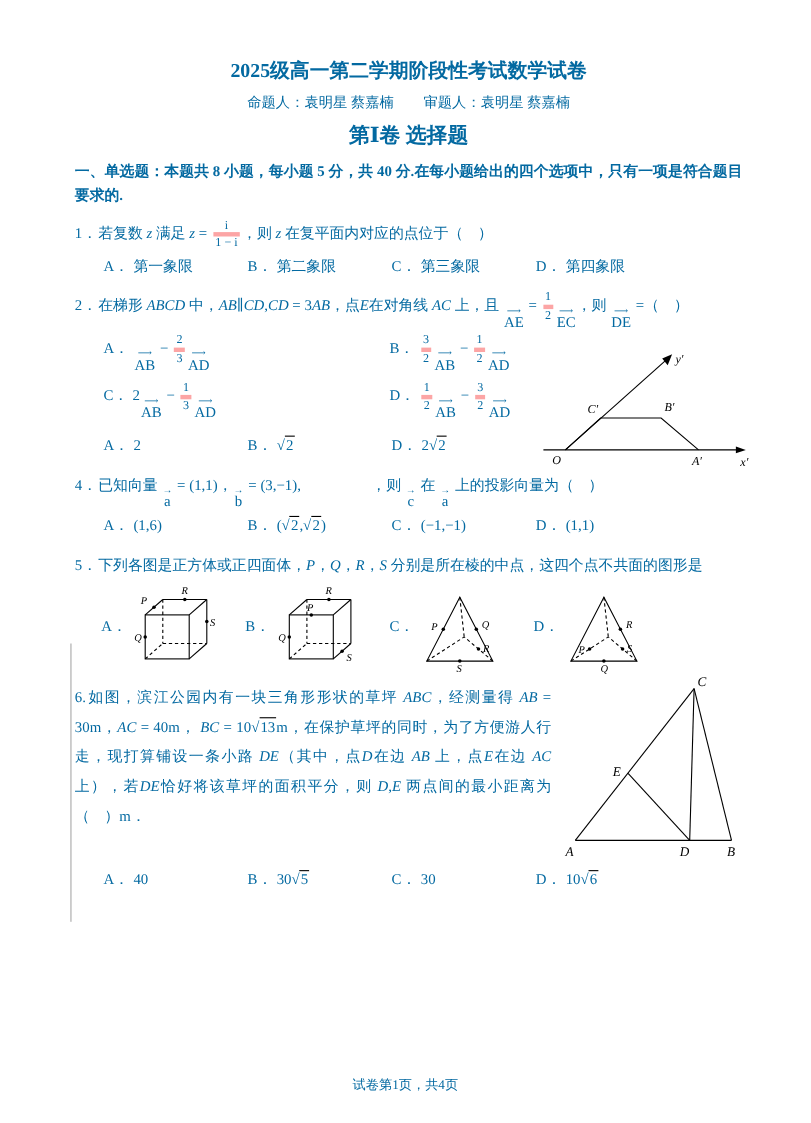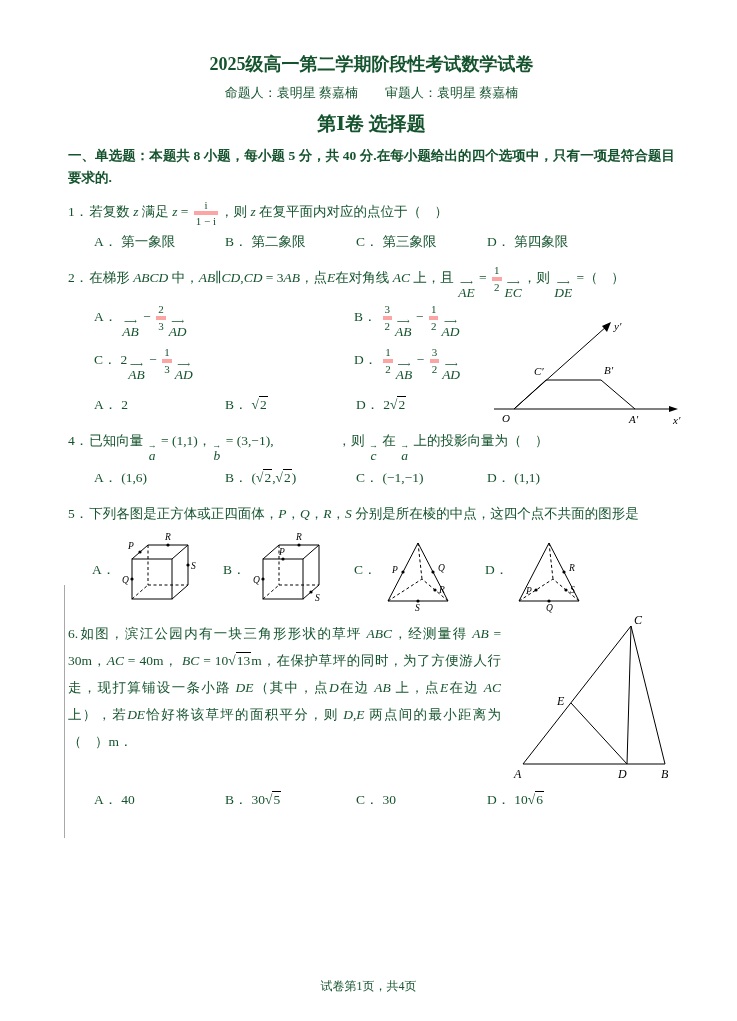--- a/index.html
+++ b/index.html
@@ -1,37 +1,37 @@
 <!DOCTYPE html>
 <html><head>
 <meta charset="utf-8">
 <style>
   html,body{margin:0;padding:0;background:#ffffff;}
   .page{
     width:737px;height:1021px;position:relative;background:#fff;
-    font-family:"Liberation Serif","DejaVu Serif",serif;color:#14532d;
+    font-family:"Liberation Serif","DejaVu Serif",serif;color:#0369a1;
     box-sizing:border-box;padding:52px 62px 0 68px;overflow:hidden;
   }
   .title{font-size:18px;font-weight:bold;text-align:center;margin:0;line-height:1.4;}
   .authors{display:flex;justify-content:center;gap:27px;font-size:13px;margin-top:7px;}
   .section-title{text-align:center;font-weight:bold;font-size:19px;margin-top:9px;line-height:1.4;}
   .instructions{font-weight:bold;font-size:13.5px;line-height:1.65;margin:7px 0 0 0;text-align:justify;}
   .q{margin-top:9px;font-size:13.5px;line-height:2;}
   .stem{text-align:justify;}
   .qnum{margin-right:1px;}
   .it{font-style:italic;}
   
   .frac{display:inline-flex;flex-direction:column;align-items:center;vertical-align:middle;
         font-size:11px;line-height:1.15;margin:0 2px;}
   .fd{border-top:4px solid #fca5a5;padding:0 2px;}
   .fn{padding:0 2px;}
   
   .vec{display:inline-flex;flex-direction:column;align-items:center;vertical-align:-3px;line-height:1;margin:0 1px;}
   .vec .arr{font-size:9px;height:7px;line-height:7px;font-style:normal;}
-  .vec .vb{font-style:italic;line-height:1.05;}
+  .vec .vb{line-height:1.05;}
   
   .sqrt{white-space:nowrap;}
   .sqrt .rb{border-top:1px solid #000;padding:0 1px;}
   
   .opts{margin-left:26px;}
   .row4{display:flex;margin-top:0;}
   .row4 .opt{width:131px;}
   .row4 .opt:last-child{width:auto;}
   .grid2{display:grid;grid-template-columns:260px 1fr;row-gap:7px;margin-top:3px;}
   .opt{white-space:nowrap;}

